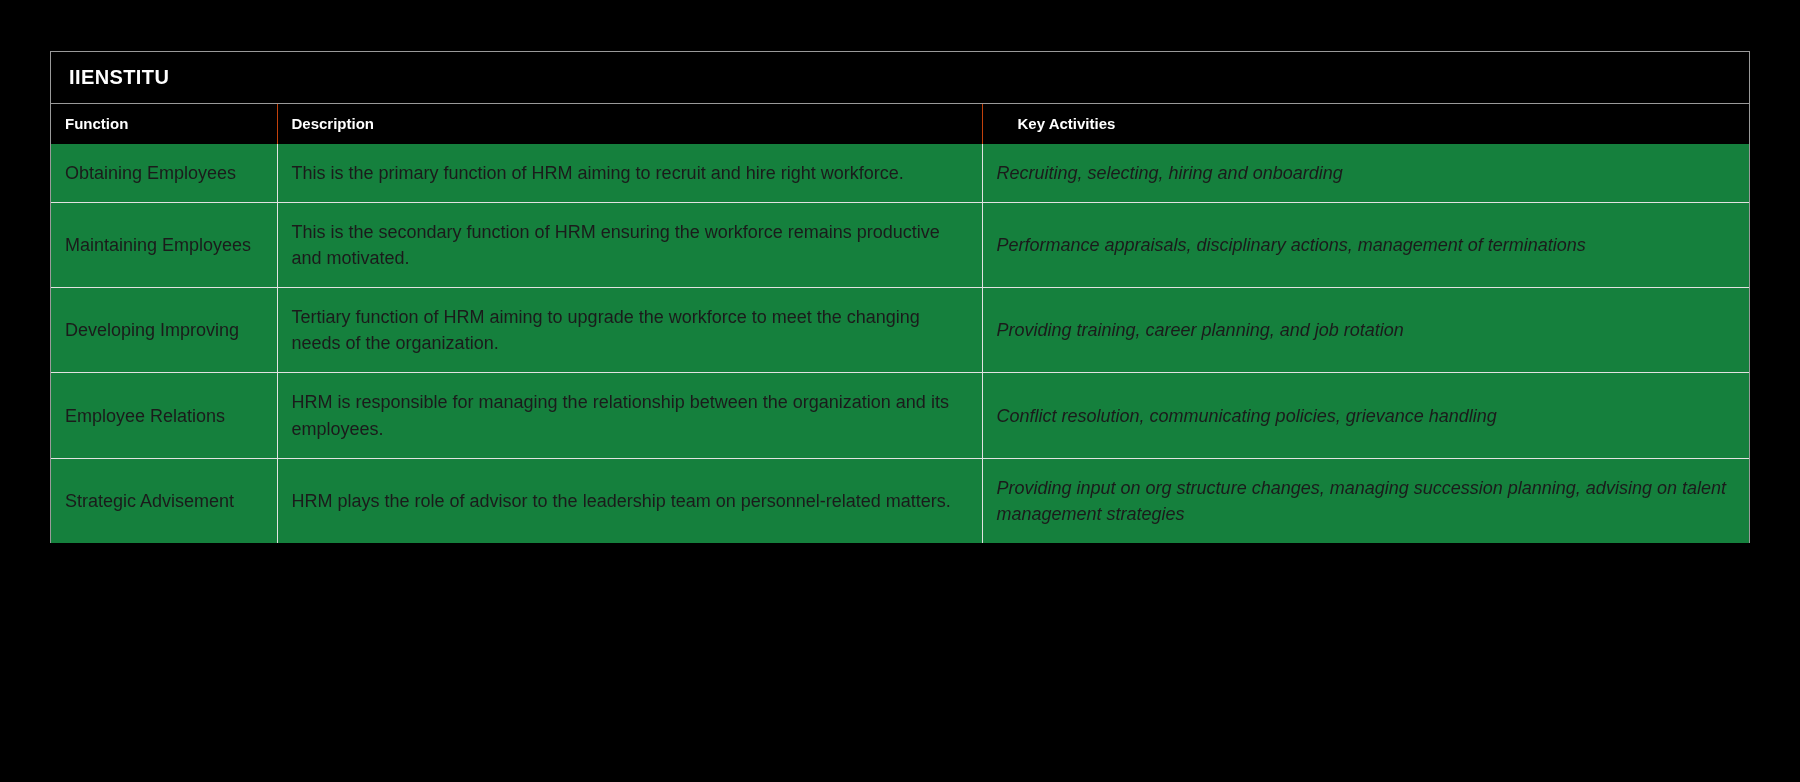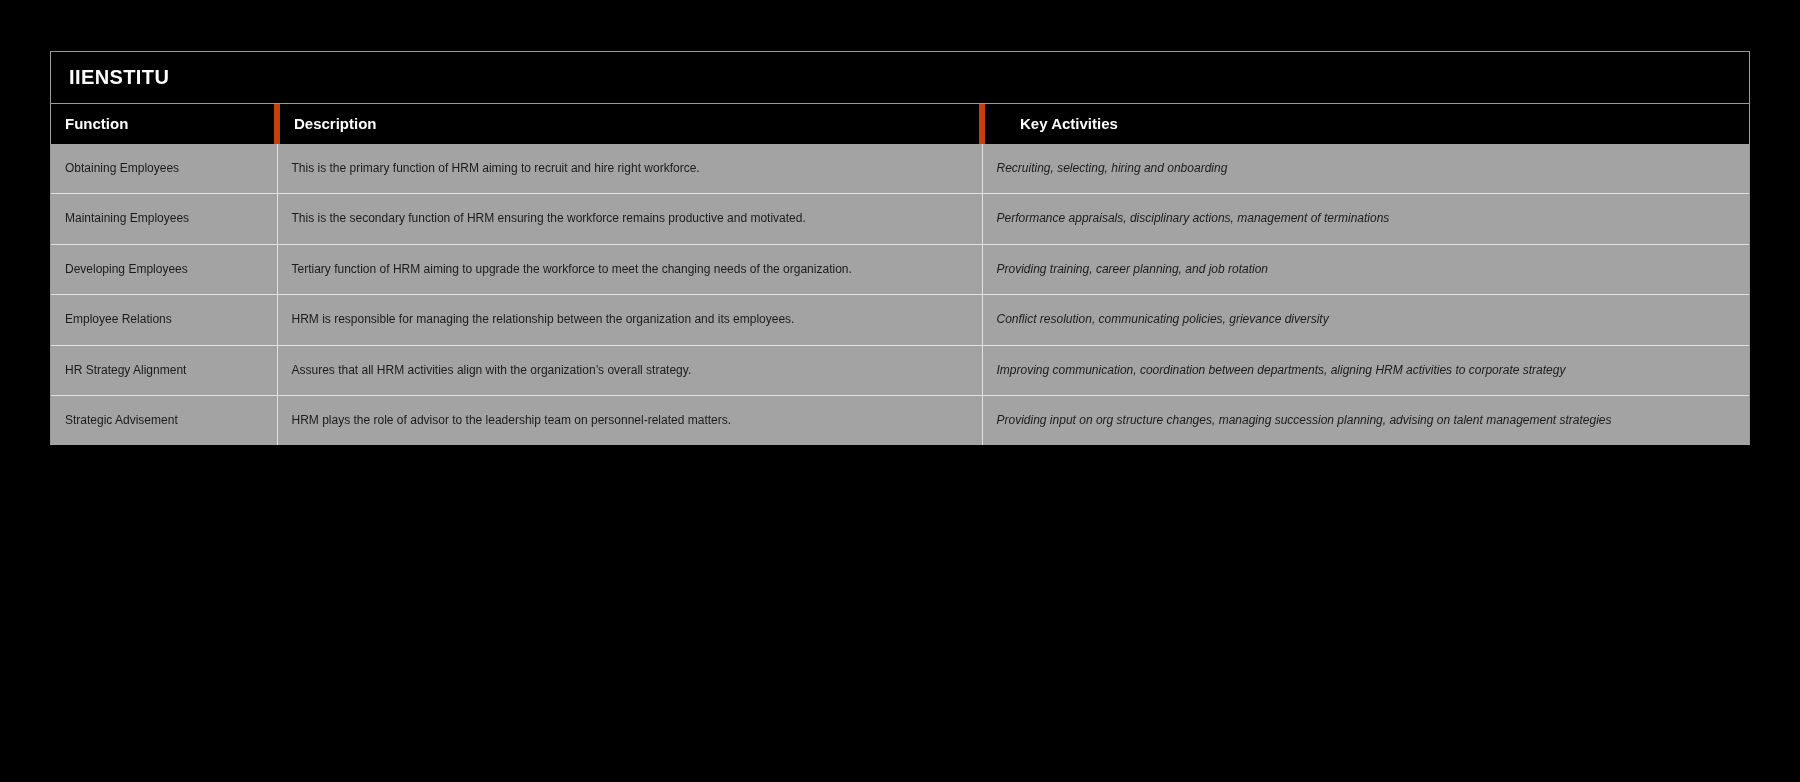--- a/index.html
+++ b/index.html
@@ -54,36 +54,36 @@
   table.data-table col.c-description { width: 705px; }
   table.data-table col.c-activities { width: 767px; }
 
   thead th {
     background: #000000;
     color: #ffffff;
     font-size: 15px;
     font-weight: bold;
     text-align: left;
     padding: 11px 14px 12px 14px;
-    border-right: 6px solid #c2410c;
+    border-right: 1px solid #c2410c;
     box-sizing: border-box;
     vertical-align: middle;
   }
   thead th:last-child { border-right: none; padding-left: 35px; }
 
   tbody td {
-    font-size: 12px;
+    font-size: 18px;
     color: #1b1b1b;
     line-height: 1.45;
     padding: 16px 14px;
     border-right: 1px solid #e2e2e2;
     border-bottom: 1px solid #e2e2e2;
     vertical-align: middle;
     box-sizing: border-box;
-    background: #a3a3a3;
+    background: #15803d;
   }
   tbody td:last-child { border-right: none; font-style: italic; }
   tbody tr:last-child td { border-bottom: none; }
 
   tbody td.col-function  { white-space: normal; }
   tbody td.col-activities { }
 </style>
 </head>
 <body>
 
@@ -111,33 +111,28 @@
           <td class="col-function">Obtaining Employees</td>
           <td class="col-description">This is the primary function of HRM aiming to recruit and hire right workforce.</td>
           <td class="col-activities">Recruiting, selecting, hiring and onboarding</td>
         </tr>
         <tr>
           <td class="col-function">Maintaining Employees</td>
           <td class="col-description">This is the secondary function of HRM ensuring the workforce remains productive and motivated.</td>
           <td class="col-activities">Performance appraisals, disciplinary actions, management of terminations</td>
         </tr>
         <tr>
-          <td class="col-function">Developing Employees</td>
+          <td class="col-function">Developing Improving</td>
           <td class="col-description">Tertiary function of HRM aiming to upgrade the workforce to meet the changing needs of the organization.</td>
           <td class="col-activities">Providing training, career planning, and job rotation</td>
         </tr>
         <tr>
           <td class="col-function">Employee Relations</td>
           <td class="col-description">HRM is responsible for managing the relationship between the organization and its employees.</td>
-          <td class="col-activities">Conflict resolution, communicating policies, grievance diversity</td>
-        </tr>
-        <tr>
-          <td class="col-function">HR Strategy Alignment</td>
-          <td class="col-description">Assures that all HRM activities align with the organization’s overall strategy.</td>
-          <td class="col-activities">Improving communication, coordination between departments, aligning HRM activities to corporate strategy</td>
+          <td class="col-activities">Conflict resolution, communicating policies, grievance handling</td>
         </tr>
         <tr>
           <td class="col-function">Strategic Advisement</td>
           <td class="col-description">HRM plays the role of advisor to the leadership team on personnel-related matters.</td>
           <td class="col-activities">Providing input on org structure changes, managing succession planning, advising on talent management strategies</td>
         </tr>
       </tbody>
   </table>
 
 </div>

